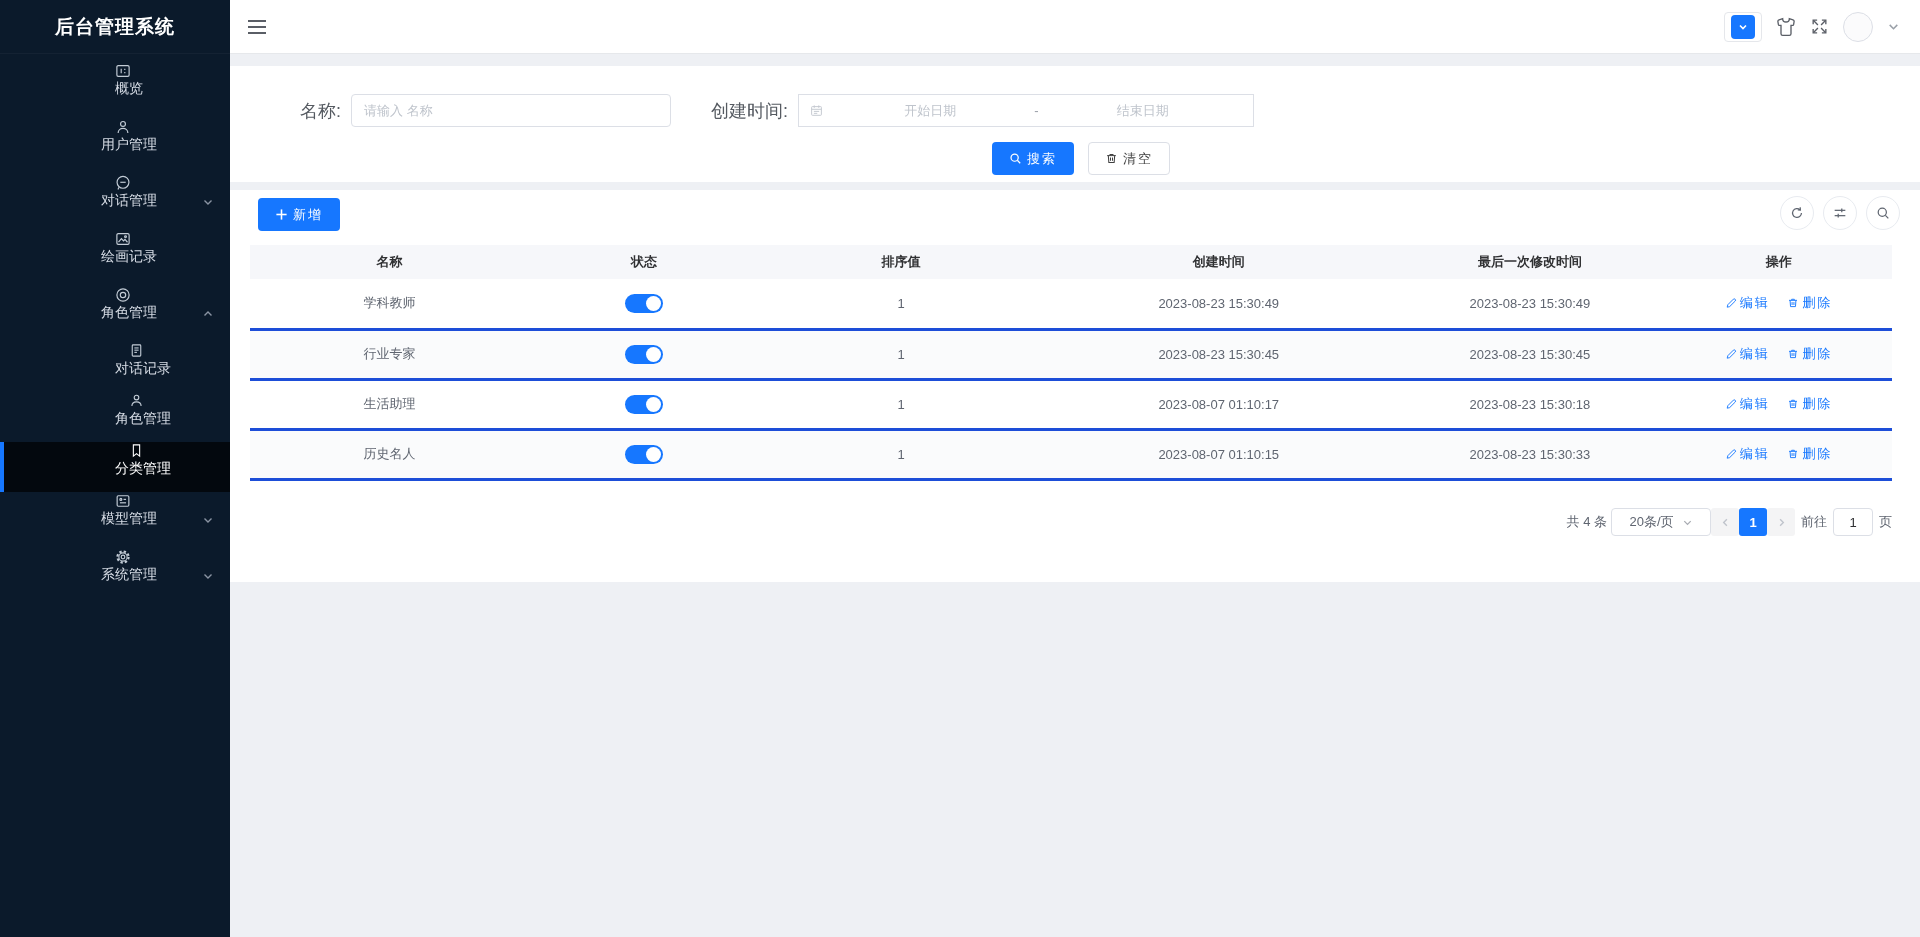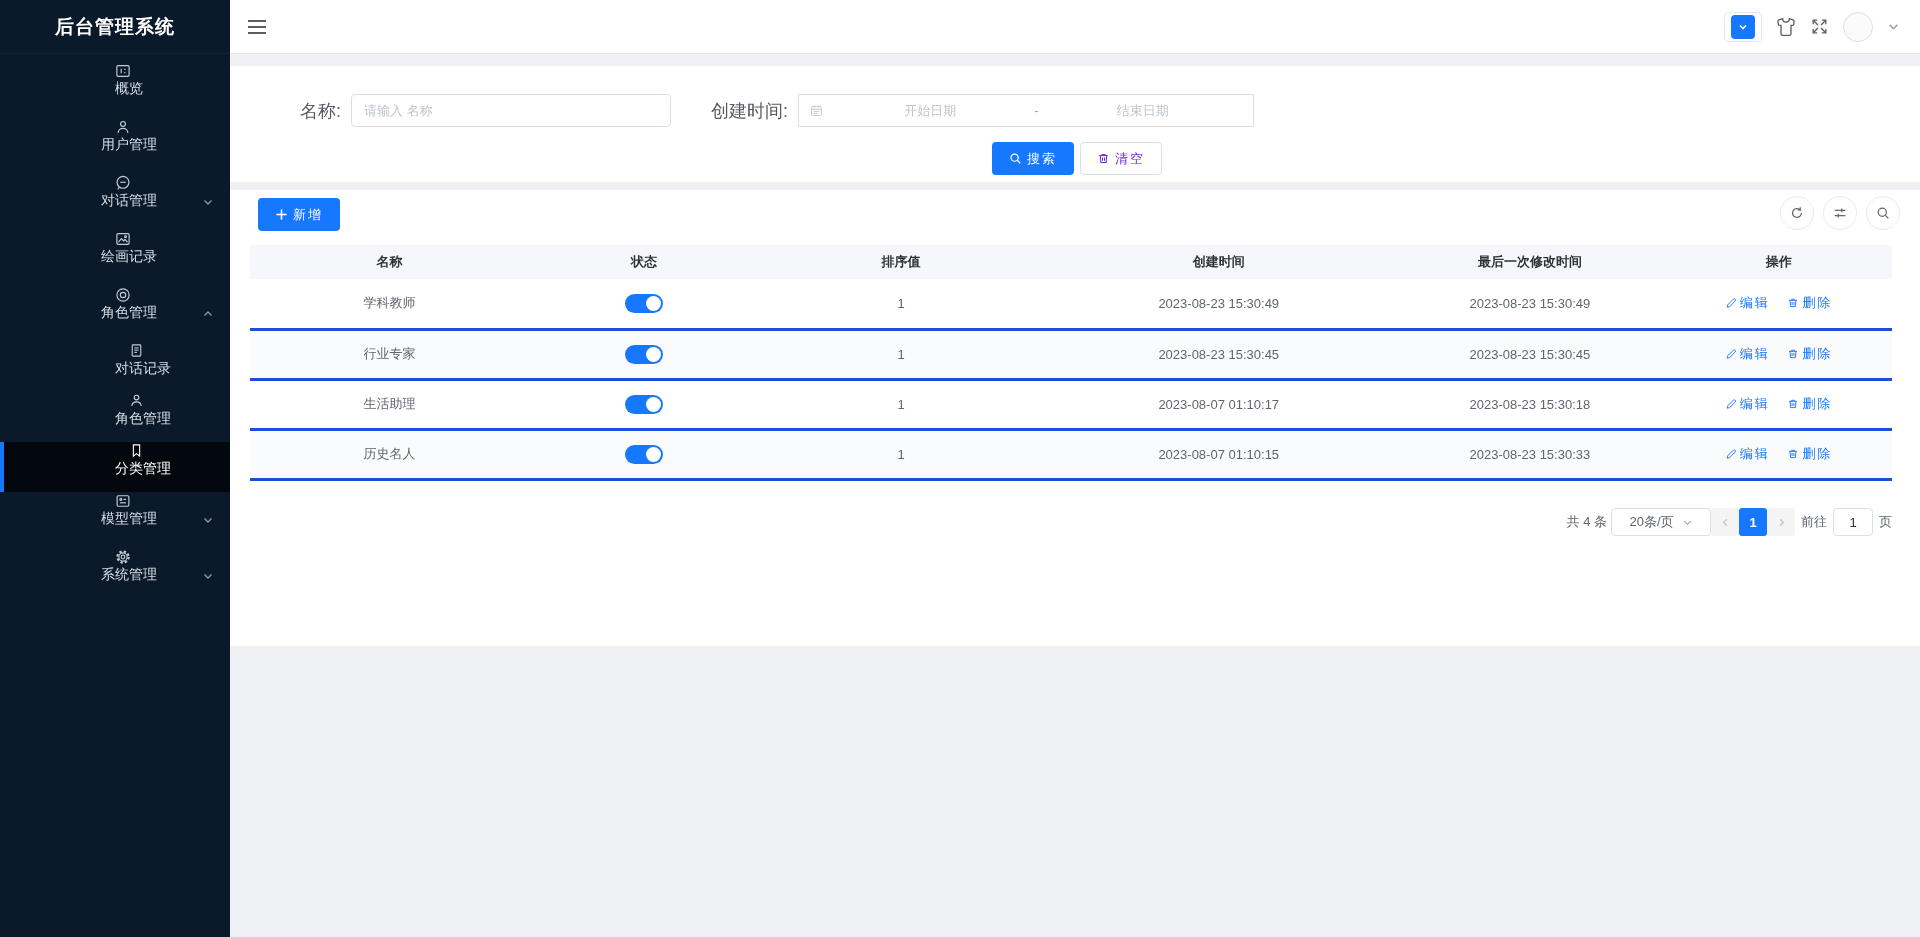--- a/index.html
+++ b/index.html
@@ -24,37 +24,37 @@
   .h-right { display:flex; align-items:center; gap:14px; }
   .h-badge { width:38px; height:30px; border:1px solid #e5e7eb; border-radius:4px; display:flex; align-items:center; justify-content:center; cursor:pointer; }
   .h-badge .bchip { width:24px; height:24px; background:var(--primary); border-radius:4px; display:flex; align-items:center; justify-content:center; color:#fff; }
   .h-ic { color:#5a5e66; cursor:pointer; }
   .avatar { width:30px; height:30px; border-radius:50%; border:1px solid #dcdfe6; background:#fbfbfc; cursor:pointer; }
   .h-caret { color:#9aa0a8; cursor:pointer; }
 
   
   .card { position:absolute; left:230px; right:0; background:#fff; }
   .search-card { top:66px; height:116px; }
-  .table-card { top:190px; height:456px; }
+  .table-card { top:190px; height:392px; }
 
   
   .filter-row { position:absolute; top:28px; left:70px; display:flex; align-items:center; }
   .f-label { font-size:18px; color:#555a61; margin-right:10px; white-space:nowrap; }
   .f-input { width:320px; height:33px; border:1px solid #dcdfe6; border-radius:4px; padding:0 12px; font-size:13px; color:#303133; outline:none; font-family:inherit; }
   .f-input::placeholder { color:#bfc4cc; }
   .gap40 { width:40px; }
   .daterange { width:456px; height:33px; border:1px solid #dcdfe6; border-radius:0; display:flex; align-items:center; padding:0 10px; color:#bfc4cc; }
   .daterange .cal { color:#c4c9d0; margin-right:6px; }
   .d-in { flex:1; border:none; outline:none; text-align:center; font-size:13px; color:#303133; font-family:inherit; min-width:0; background:transparent; }
   .d-in::placeholder { color:#bfc4cc; }
   .d-sep { color:#9aa0a8; padding:0 4px; font-size:13px; }
-  .btn-row { position:absolute; top:76px; left:762px; display:flex; gap:6px; }
+  .btn-row { position:absolute; top:76px; left:762px; display:flex; gap:14px; }
   .btn { height:33px; border-radius:4px; font-size:13px; display:inline-flex; align-items:center; justify-content:center; gap:5px; cursor:pointer; padding:0 16px; border:1px solid transparent; font-family:inherit; letter-spacing:2px; }
   .btn-primary { background:var(--primary); color:#fff; }
-  .btn-plain { background:#fff; color:#6d28d9; border-color:#dcdfe6; }
+  .btn-plain { background:#fff; color:#404040; border-color:#dcdfe6; }
 
   
   .add-btn { position:absolute; left:28px; top:8px; }
   .tool-circles { position:absolute; right:20px; top:6px; display:flex; gap:9px; }
   .circle-btn { width:34px; height:34px; border-radius:50%; border:1px solid #e8ebf0; background:#fff; display:flex; align-items:center; justify-content:center; color:#5f6570; cursor:pointer; }
 
   
   .table-wrap { position:absolute; left:20px; right:28px; top:55px; }
   table { width:100%; border-collapse:collapse; table-layout:fixed; }
   thead th { height:34px; background:#f6f7fa; font-size:13px; color:#303133; font-weight:bold; text-align:center; }

